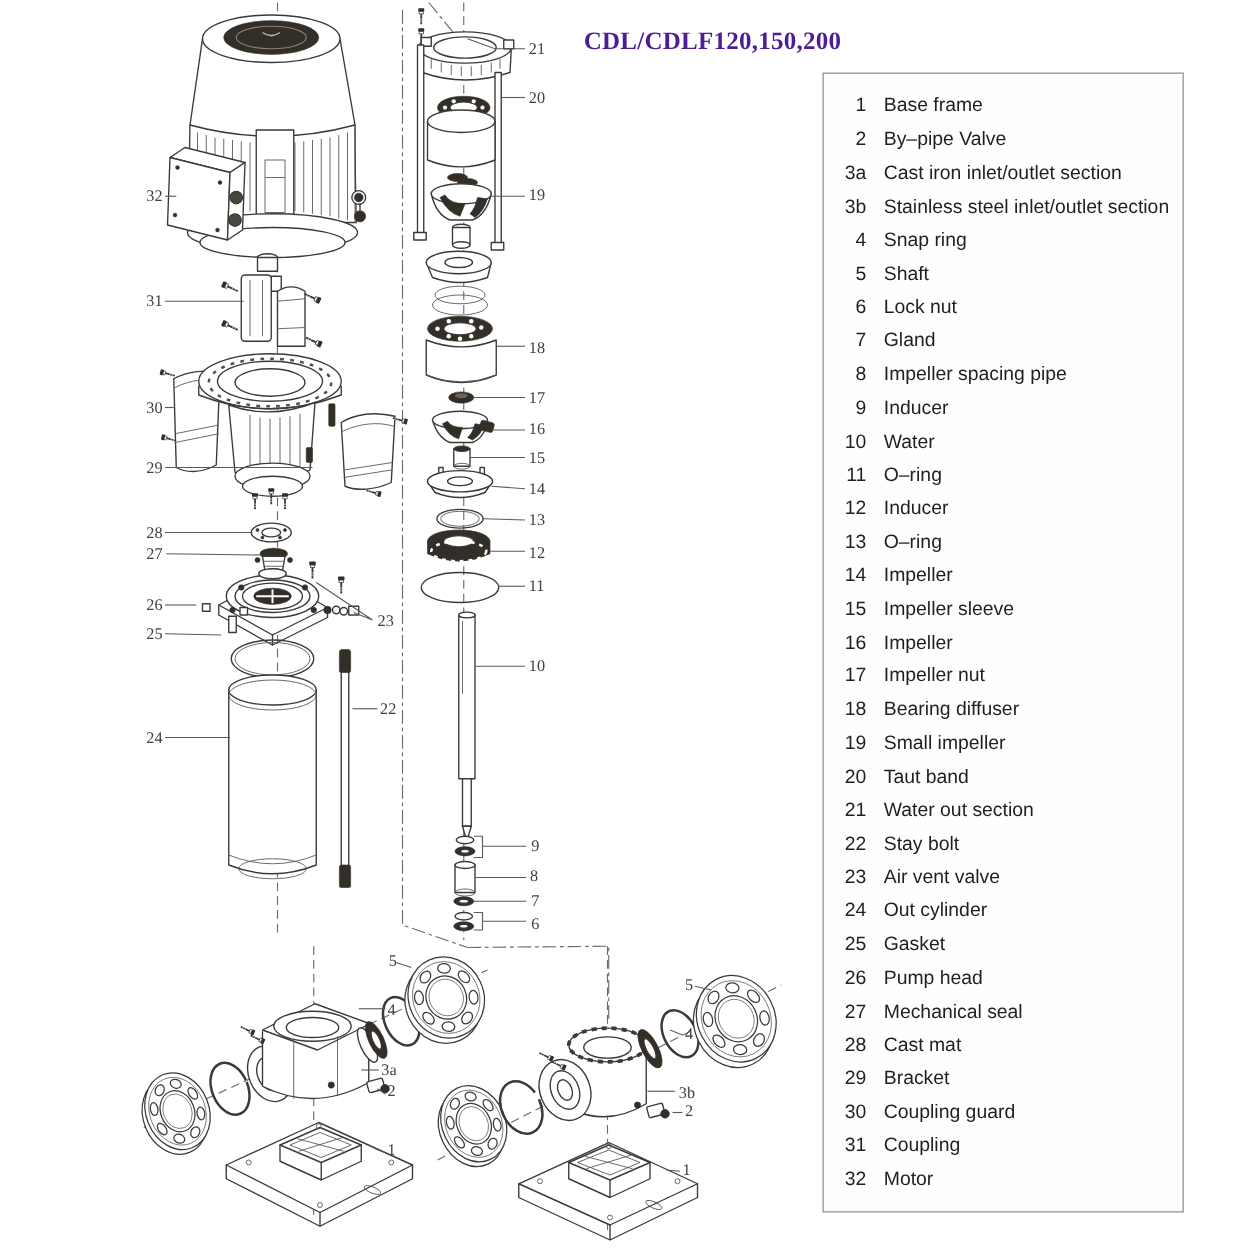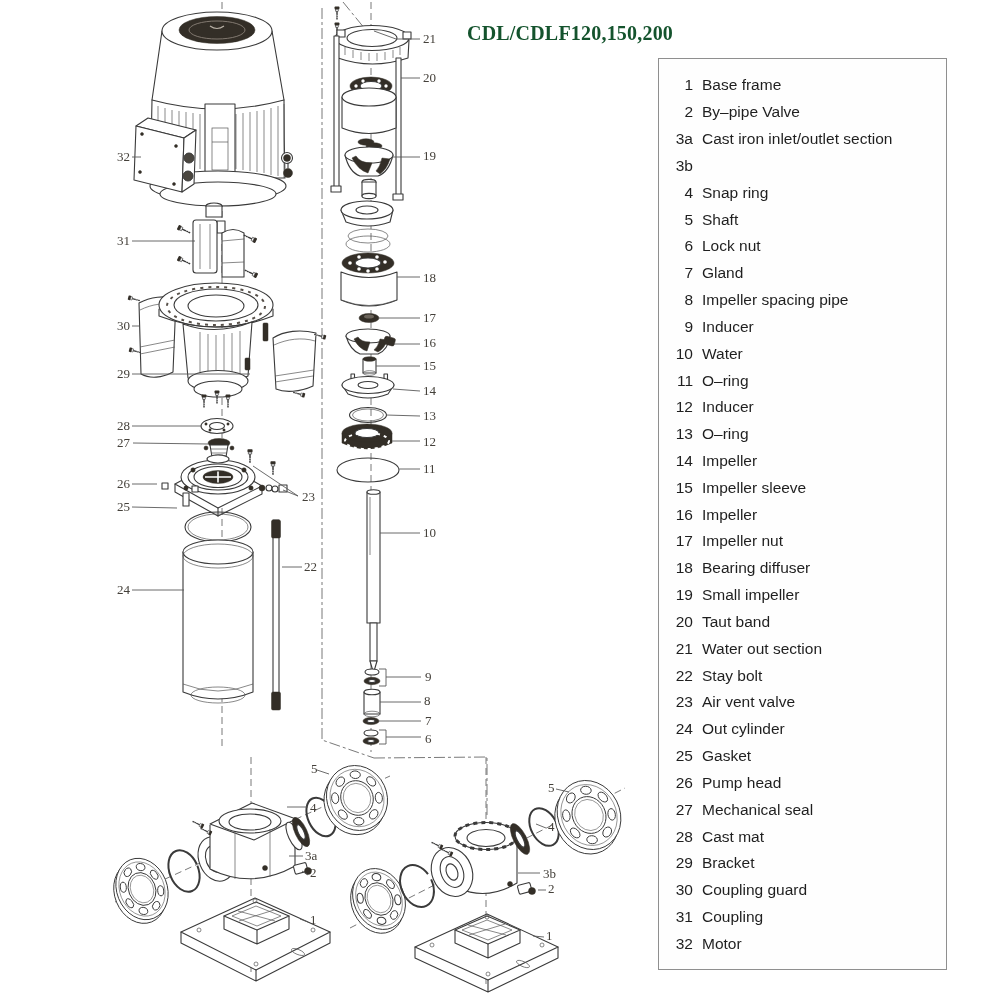--- a/index.html
+++ b/index.html
@@ -1,24 +1,24 @@
 <!DOCTYPE html>
 <html><head>
 <meta charset="utf-8">
 <style>
   html,body{margin:0;padding:0;}
   body{width:1000px;height:1000px;background:#ffffff;font-family:"Liberation Sans",sans-serif;}
   .page{position:relative;width:1000px;height:1000px;background:#ffffff;overflow:hidden;}
   .title{position:absolute;left:467px;top:22px;font-family:"Liberation Serif",serif;
-         font-weight:bold;font-size:20px;color:#14532d;letter-spacing:.2px;white-space:nowrap;}
+         font-weight:bold;font-size:20px;color:#4c1d95;letter-spacing:.2px;white-space:nowrap;}
   .plist{position:absolute;left:658px;top:58px;width:289px;height:912px;border:1px solid #8f8f8f;
          box-sizing:border-box;padding-top:13px;background:#fefefe;}
   .prow{height:26.84px;display:flex;align-items:center;font-size:15.5px;color:#1f1f1f;}
   .pno{width:34px;text-align:right;flex:none;}
-  .pname{margin-left:9px;white-space:nowrap;}
+  .pname{margin-left:14px;white-space:nowrap;}
   svg{position:absolute;left:0;top:0;}
   .callout{font-family:"Liberation Serif",serif;font-size:13px;fill:#44403a;}
   .ln{stroke:#3a3a3a;fill:none;stroke-width:1.1;stroke-linecap:round;stroke-linejoin:round;}
   .wh{fill:#ffffff;stroke:#3a3a3a;stroke-width:1.1;stroke-linejoin:round;}
   .dk{fill:#332e27;stroke:#332e27;stroke-width:.5;}
   .thin{stroke:#565656;stroke-width:.7;fill:none;}
   .ldr{stroke:#5a5a5a;stroke-width:.9;fill:none;}
   .ax{stroke:#6a6a6a;stroke-width:.9;stroke-dasharray:7 4;fill:none;}
   .ph{stroke:#6a6a6a;stroke-width:.9;stroke-dasharray:11 3 3 3;fill:none;}
 </style>
@@ -41,20 +41,21 @@
         <span class="pname">By–pipe Valve</span>
       </div>
 
       <div class="prow">
         <span class="pno">3a</span>
         <span class="pname">Cast iron inlet/outlet section</span>
       </div>
 
       <div class="prow">
         <span class="pno">3b</span>
+        <span class="pname">Stainless steel inlet/outlet section</span>
       </div>
 
       <div class="prow">
         <span class="pno">4</span>
         <span class="pname">Snap ring</span>
       </div>
 
       <div class="prow">
         <span class="pno">5</span>
         <span class="pname">Shaft</span>

